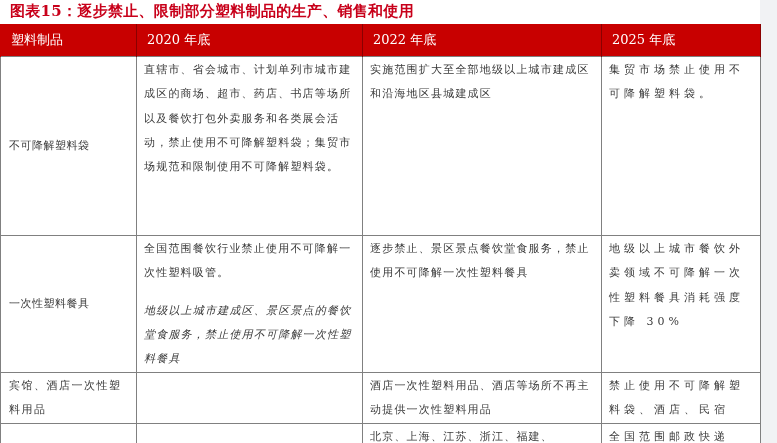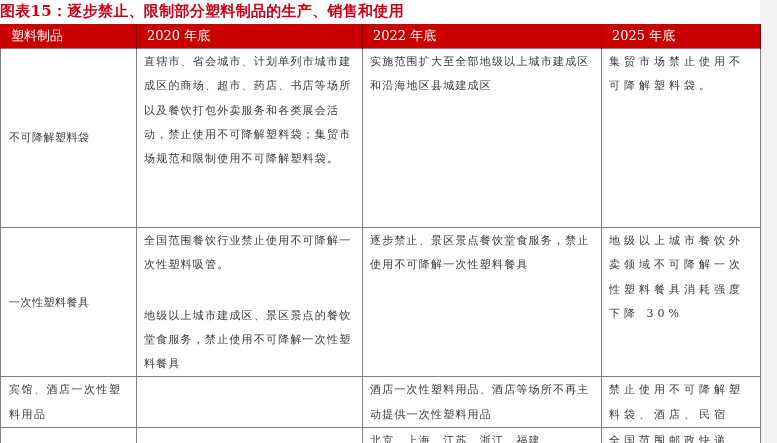--- a/index.html
+++ b/index.html
@@ -18,21 +18,21 @@
   .right-strip {
     position: absolute;
     left: 760px;
     top: 0;
     width: 17px;
     height: 443px;
     background: #f1f2f4;
   }
   .figure-title {
     position: absolute;
-    left: 0;
+    left: 10px;
     top: 1px;
     height: 20px;
     line-height: 20px;
     font-size: 15px;
     font-weight: bold;
     color: #c8001a;
     white-space: nowrap;
     letter-spacing: 0.3px;
   }
   table.policy-table {
@@ -47,21 +47,21 @@
   table.policy-table col.c2 { width: 226px; }
   table.policy-table col.c3 { width: 239px; }
   table.policy-table col.c4 { width: 159px; }
 
   table.policy-table th {
     background: #c80000;
     color: #ffffff;
     font-weight: normal;
     font-size: 13px;
     text-align: left;
-    height: 24px;
+    height: 32px;
     padding: 0 0 0 10px;
     border-left: 1px solid #8a0000;
     border-right: 1px solid #8a0000;
     white-space: nowrap;
   }
   table.policy-table th:first-child { border-left: 1px solid #c80000; }
 
   table.policy-table td {
     border: 1px solid #808080;
     font-size: 11px;
@@ -79,21 +79,21 @@
     margin-top: 12px;
   }
   table.policy-table td.cat-top {
     vertical-align: top;
     padding-left: 8px;
     letter-spacing: 1.5px;
     margin-left: 36px;
   }
   table.policy-table td.wide-spacing { letter-spacing: 4px; }
   .para { display: block; }
-  .para + .para { margin-top: 26px; }
+  .para + .para { margin-top: 13px; font-style: italic; }
 
   tr.r1 td { height: 177px; }
   tr.r2 td { height: 135px; }
   tr.r3 td { height: 49px; }
   tr.r4 td { height: 40px; }
 </style>
 </head>
 <body>
 
 <div class="right-strip"></div>

